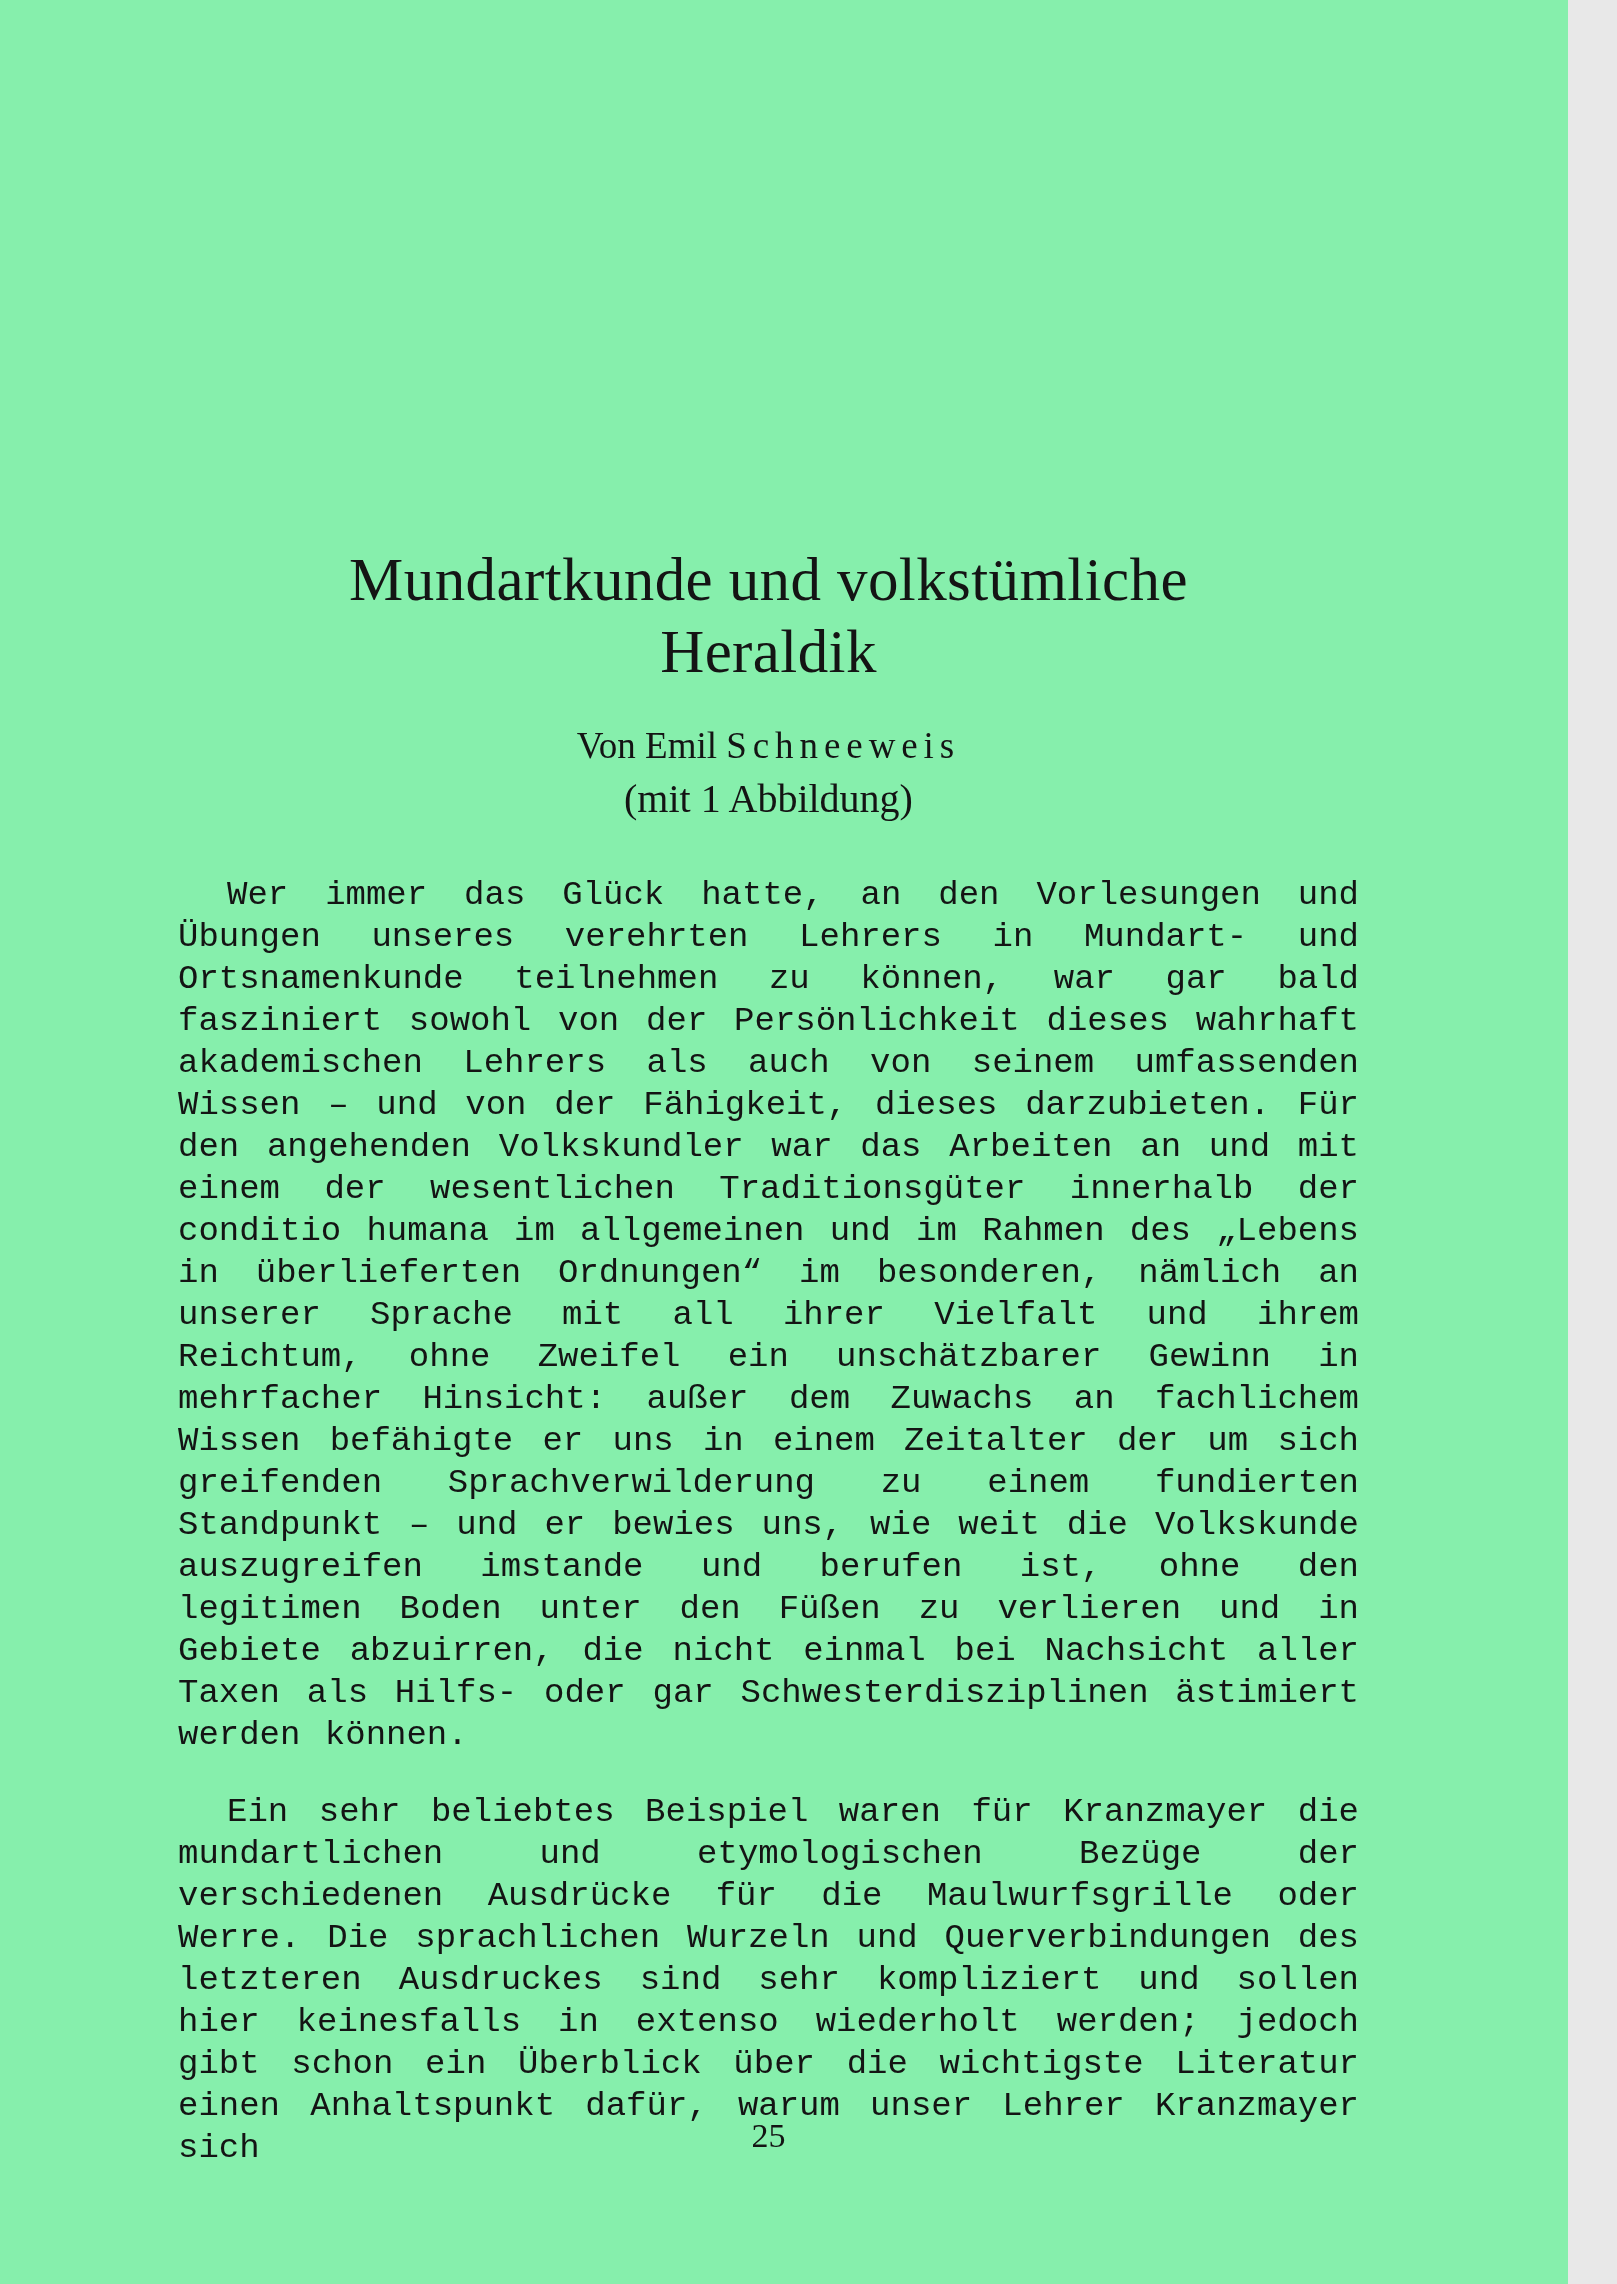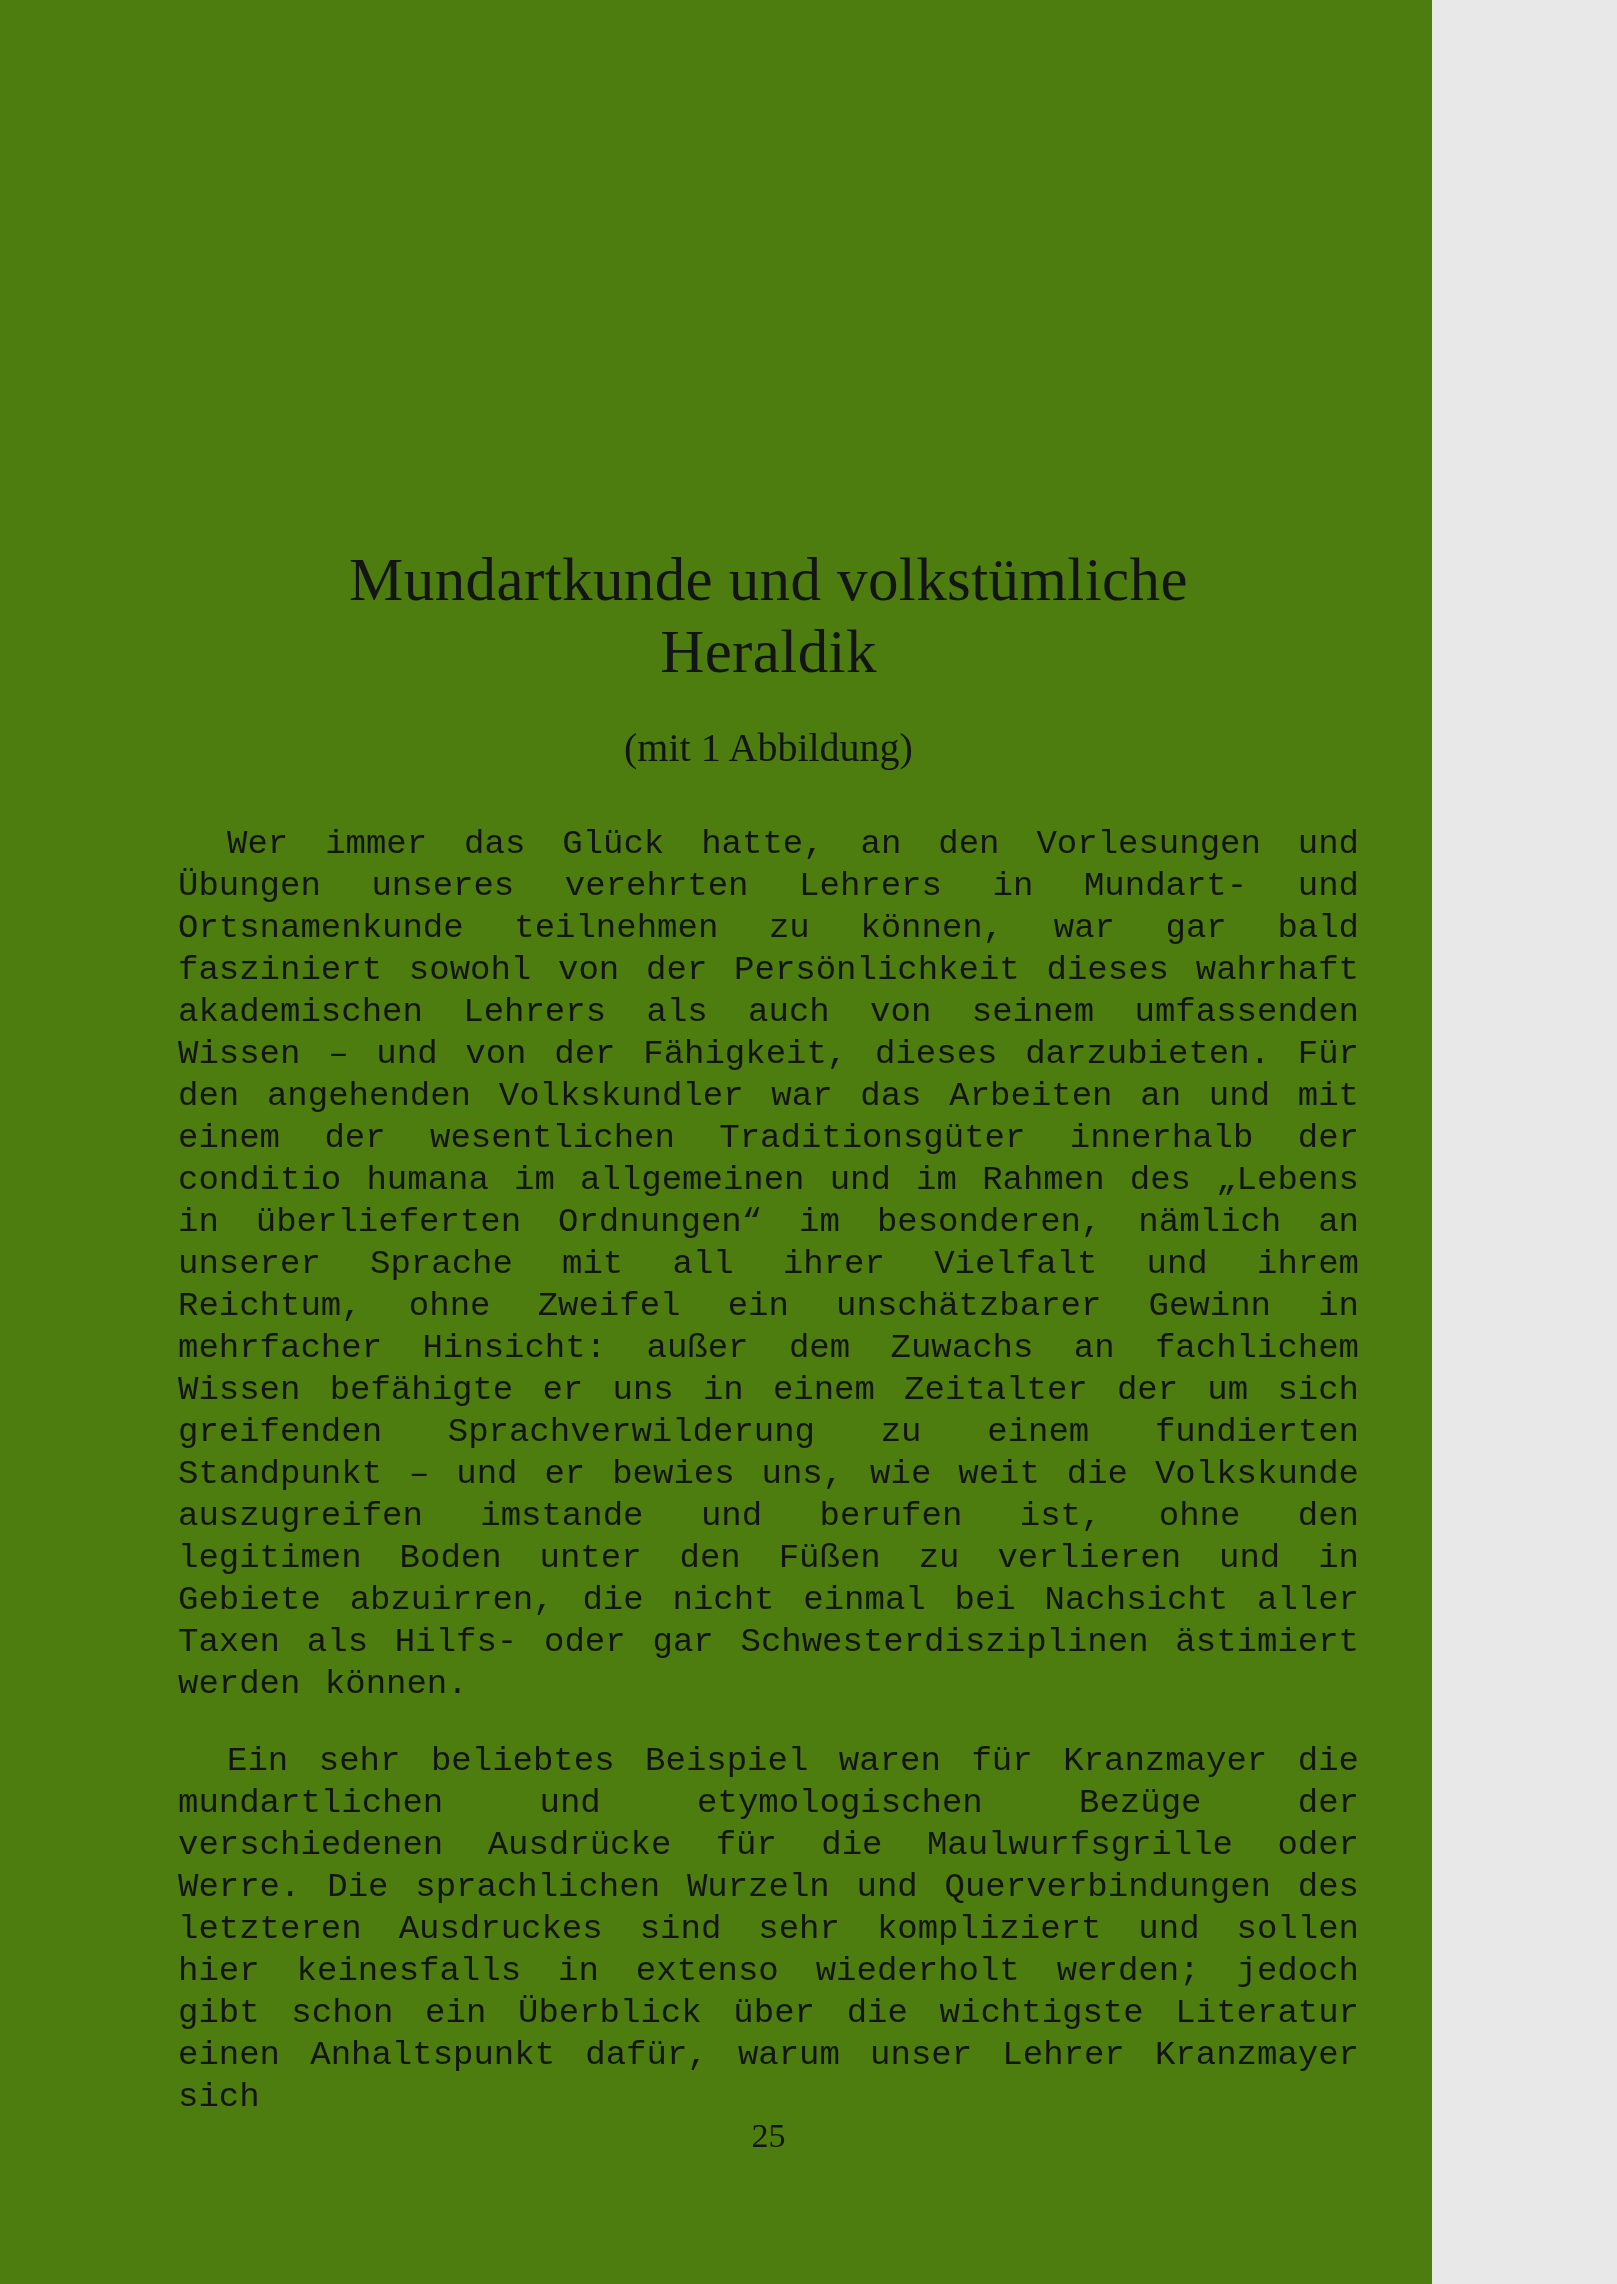--- a/index.html
+++ b/index.html
@@ -3,23 +3,23 @@
 <meta charset="utf-8">
 <style>
   * { margin: 0; padding: 0; box-sizing: border-box; }
 
   html, body {
     background: #e8e8e8;
   }
 
   .page {
     position: relative;
-    width: 1432px;
+    width: 1568px;
     height: 2284px;
-    background: #4d7c0f;
+    background: #86efac;
     color: #141414;
     font-family: "Liberation Serif", "DejaVu Serif", serif;
     overflow: hidden;
   }
 
   .text-block {
     position: absolute;
     left: 178px;
     top: 544px;
     width: 1181px;
@@ -87,20 +87,23 @@
 </style>
 </head>
 <body>
 
 <div class="page">
 
   <div class="text-block">
 
     <h1 class="article-title">Mundartkunde und volkstümliche Heraldik</h1>
 
+    <div class="byline">
+      <span>Von Emil </span><span class="spaced-name">Schneeweis</span>
+    </div>
 
     <div class="illustration-note">(mit 1 Abbildung)</div>
 
 
     <div class="body-text">
       <p>Wer immer das Glück hatte, an den Vorlesungen und Übungen unseres verehrten Lehrers in Mundart- und Ortsnamenkunde teilnehmen zu können, war gar bald fasziniert sowohl von der Persönlichkeit dieses wahrhaft akademischen Lehrers als auch von seinem umfassenden Wissen – und von der Fähigkeit, dieses darzubieten. Für den angehenden Volkskundler war das Arbeiten an und mit einem der wesentlichen Traditionsgüter innerhalb der conditio humana im allgemeinen und im Rahmen des „Lebens in überlieferten Ordnungen“ im besonderen, nämlich an unserer Sprache mit all ihrer Vielfalt und ihrem Reichtum, ohne Zweifel ein unschätzbarer Gewinn in mehrfacher Hinsicht: außer dem Zuwachs an fachlichem Wissen befähigte er uns in einem Zeitalter der um sich greifenden Sprachverwilderung zu einem fundierten Standpunkt – und er bewies uns, wie weit die Volkskunde auszugreifen imstande und berufen ist, ohne den legitimen Boden unter den Füßen zu verlieren und in Gebiete abzuirren, die nicht einmal bei Nachsicht aller Taxen als Hilfs- oder gar Schwesterdisziplinen ästimiert werden können.</p>
       <p>Ein sehr beliebtes Beispiel waren für Kranzmayer die mundartlichen und etymologischen Bezüge der verschiedenen Ausdrücke für die Maulwurfsgrille oder Werre. Die sprachlichen Wurzeln und Querverbindungen des letzteren Ausdruckes sind sehr kompliziert und sollen hier keinesfalls in extenso wiederholt werden; jedoch gibt schon ein Überblick über die wichtigste Literatur einen Anhaltspunkt dafür, warum unser Lehrer Kranzmayer sich</p>
     </div>
 
   </div>

